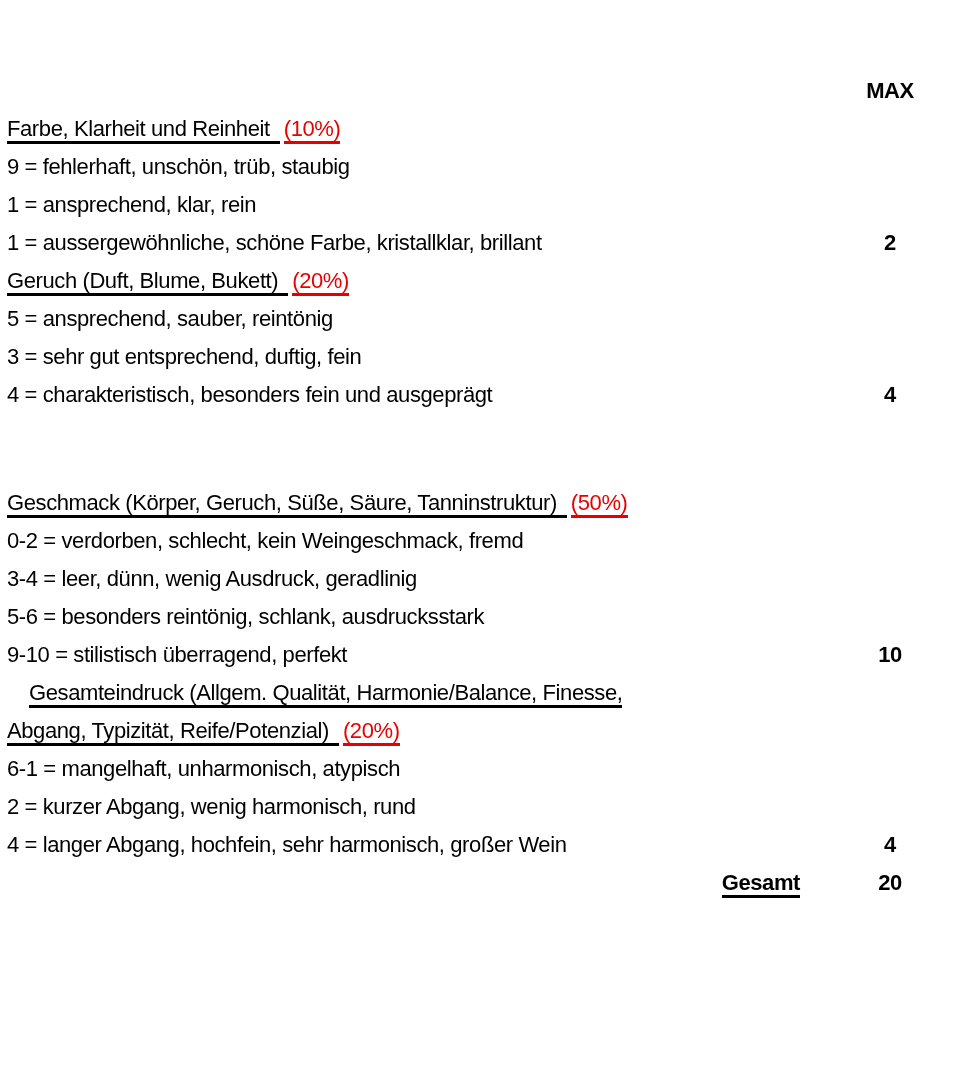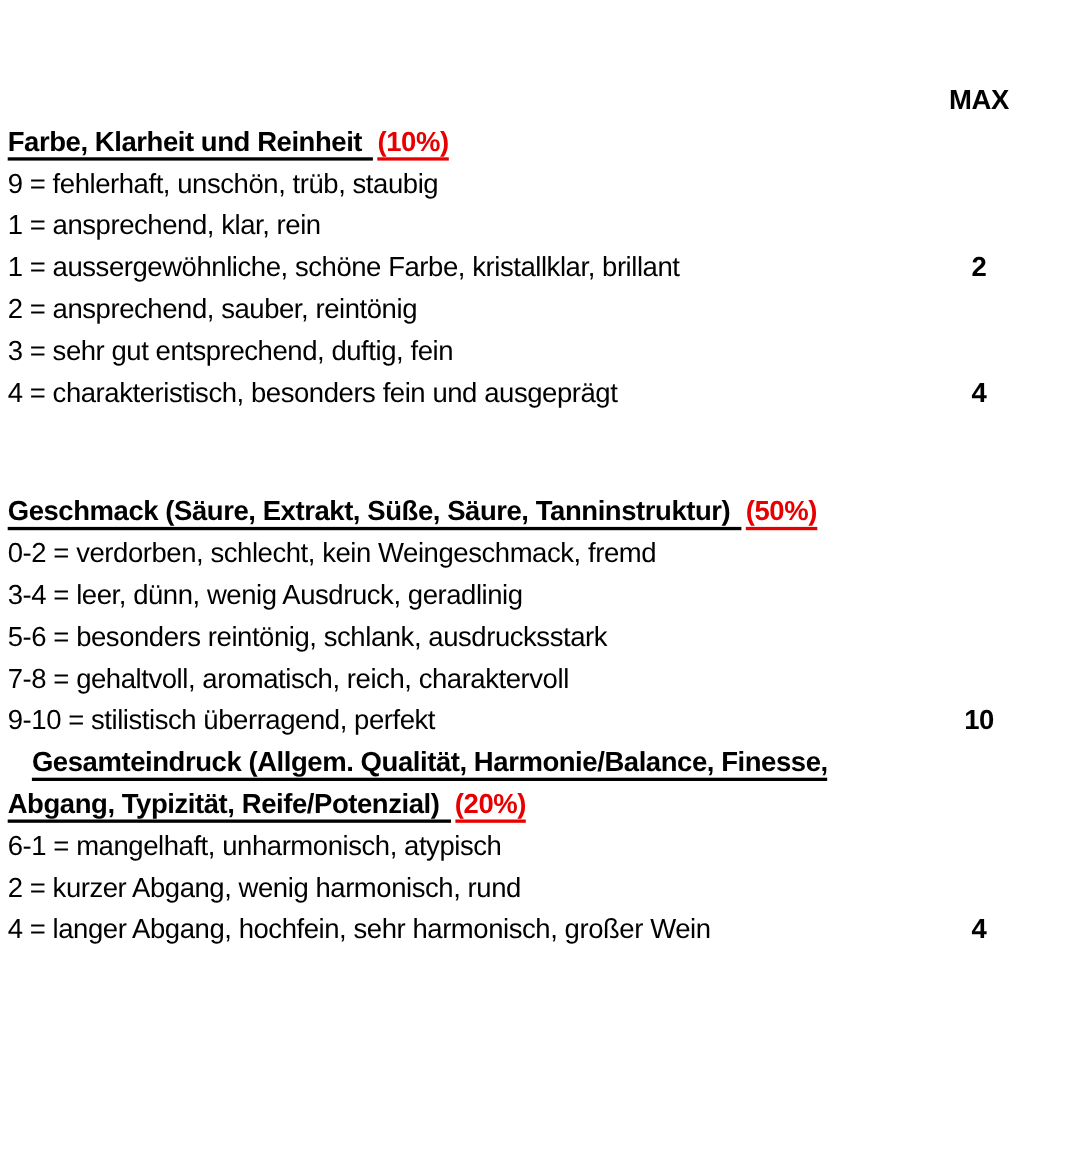--- a/index.html
+++ b/index.html
@@ -8,21 +8,21 @@
     --bg-color: #ffffff;
   }
   * { margin: 0; padding: 0; box-sizing: border-box; }
   html, body { background: var(--bg-color); }
   .page {
     width: 976px;
     height: 1065px;
     background: var(--bg-color);
     color: var(--text-color);
     font-family: "Liberation Sans", "DejaVu Sans", sans-serif;
-    font-size: 25px;
+    font-size: 22px;
     letter-spacing: -0.4px;
     padding: 72px 36px 0 0;
     overflow: hidden;
   }
   .row {
     display: flex;
     align-items: baseline;
     height: 38px;
     line-height: 38px;
   }
@@ -31,21 +31,21 @@
     padding-left: 7px;
     white-space: nowrap;
     overflow: hidden;
   }
   .cell-max {
     width: 100px;
     text-align: center;
     font-weight: bold;
     flex: none;
   }
-  .section-title-line { font-weight: bold; }
+  .section-title-line { font-weight: normal; }
   .u-black {
     border-bottom: 3px solid var(--text-color);
     padding-right: 10px;
   }
   .u-black-full {
     border-bottom: 3px solid var(--text-color);
     margin-left: 22px;
   }
   .pct {
     color: var(--accent-red);
@@ -85,54 +85,56 @@
       <div class="cell-max"></div>
     </div>
     <div class="row">
       <div class="cell-text">1 = aussergewöhnliche, schöne Farbe, kristallklar, brillant</div>
       <div class="cell-max">2</div>
     </div>
   </div>
 
   <div>
     <div class="row">
-      <div class="cell-text">2 = ansprechend, sauber, reintönig</div>
+      <div class="cell-text section-title-line">
+        <span class="u-black">Geruch (Duft, Blume, Bukett)</span><span class="pct">(20%)</span>
+      </div>
+      <div class="cell-max"></div>
+    </div>
+    <div class="row">
+      <div class="cell-text">5 = ansprechend, sauber, reintönig</div>
       <div class="cell-max"></div>
     </div>
     <div class="row">
       <div class="cell-text">3 = sehr gut entsprechend, duftig, fein</div>
       <div class="cell-max"></div>
     </div>
     <div class="row">
       <div class="cell-text">4 = charakteristisch, besonders fein und ausgeprägt</div>
       <div class="cell-max">4</div>
     </div>
   </div>
 
   <div class="section-gap">
     <div class="row">
       <div class="cell-text section-title-line">
-        <span class="u-black">Geschmack (Säure, Extrakt, Süße, Säure, Tanninstruktur)</span><span class="pct">(50%)</span>
+        <span class="u-black">Geschmack (Körper, Geruch, Süße, Säure, Tanninstruktur)</span><span class="pct">(50%)</span>
       </div>
       <div class="cell-max"></div>
     </div>
     <div class="row">
       <div class="cell-text">0-2 = verdorben, schlecht, kein Weingeschmack, fremd</div>
       <div class="cell-max"></div>
     </div>
     <div class="row">
       <div class="cell-text">3-4 = leer, dünn, wenig Ausdruck, geradlinig</div>
       <div class="cell-max"></div>
     </div>
     <div class="row">
       <div class="cell-text">5-6 = besonders reintönig, schlank, ausdrucksstark</div>
-      <div class="cell-max"></div>
-    </div>
-    <div class="row">
-      <div class="cell-text">7-8 = gehaltvoll, aromatisch, reich, charaktervoll</div>
       <div class="cell-max"></div>
     </div>
     <div class="row">
       <div class="cell-text">9-10 = stilistisch überragend, perfekt</div>
       <div class="cell-max">10</div>
     </div>
   </div>
 
   <div>
     <div class="row">
@@ -154,14 +156,20 @@
     <div class="row">
       <div class="cell-text">2 = kurzer Abgang, wenig harmonisch, rund</div>
       <div class="cell-max"></div>
     </div>
     <div class="row">
       <div class="cell-text">4 = langer Abgang, hochfein, sehr harmonisch, großer Wein</div>
       <div class="cell-max">4</div>
     </div>
   </div>
 
+  <div class="row">
+    <div class="cell-text total-label-cell">
+      <span class="total-label-text">Gesamt</span>
+    </div>
+    <div class="cell-max">20</div>
+  </div>
 
 </div>
 
 </body></html>

